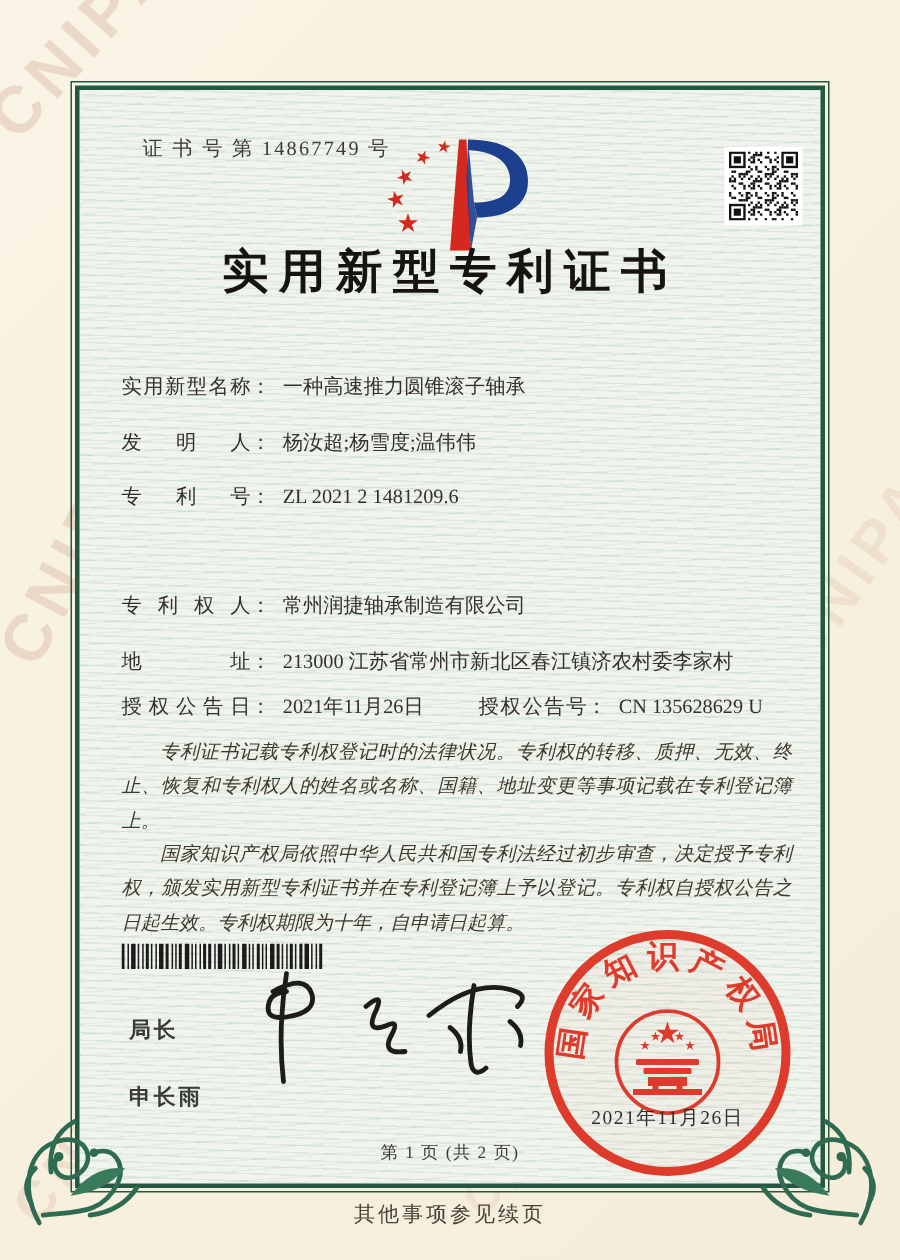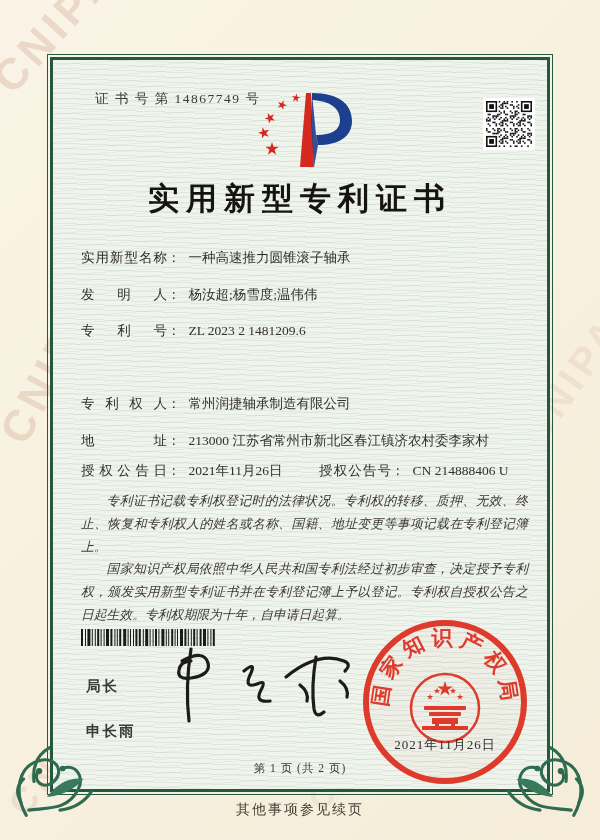--- a/index.html
+++ b/index.html
@@ -19,21 +19,21 @@
     border:3px solid #245840; outline:1px solid #245840; outline-offset:2px;
     background:
       repeating-linear-gradient(2deg, rgba(122,170,142,0.16) 0 1px, transparent 1px 5px),
       repeating-linear-gradient(-4deg, rgba(122,170,142,0.10) 0 1px, transparent 1px 7px),
       #f0f4ed;
     z-index:2;
   }
   .cert-no { position:absolute; left:42px; top:30px; font-size:13.5px; color:#3c3a36; letter-spacing:1.5px; }
   .logo { position:absolute; left:195px; top:31px; width:115px; height:78px; }
   .qr { position:absolute; left:430px; top:38px; width:52px; height:52px; background:#fff; padding:3px; }
-  .title { position:absolute; left:0; top:118px; width:100%; text-align:center;
+  .title { position:absolute; left:0; top:100px; width:100%; text-align:center;
            font-size:31px; font-weight:bold; color:#161412; letter-spacing:7px; }
   .frow { position:absolute; left:28px; width:450px; height:20px; font-size:13.5px; color:#33302b; white-space:nowrap; }
   .lbl { display:inline-block; width:86px; text-align:justify; text-align-last:justify; vertical-align:top; }
   .colon { margin-right:8px; }
   .pair2 { position:absolute; left:238px; top:0; }
   .pair2 .lbl { width:72px; }
   .paras { position:absolute; left:28px; top:430px; width:447px; font-size:12.8px;
            font-style:italic; color:#3e382e; line-height:1.78; text-align:justify; }
   .paras p { text-indent:2em; }
   .barcode { position:absolute; left:28px; top:569px; width:164px; height:17px; }
@@ -311,32 +311,32 @@
 
   <div class="title">实用新型专利证书</div>
 
   <div class="frow" style="top:189px">
     <span class="lbl">实用新型名称</span><span class="colon">：</span><span>一种高速推力圆锥滚子轴承</span>
   </div>
   <div class="frow" style="top:226px">
     <span class="lbl">发明人</span><span class="colon">：</span><span>杨汝超;杨雪度;温伟伟</span>
   </div>
   <div class="frow" style="top:262px">
-    <span class="lbl">专利号</span><span class="colon">：</span><span>ZL 2023 2 1481209.6</span>
+    <span class="lbl">专利号</span><span class="colon">：</span><span>ZL 2021 2 1481209.6</span>
   </div>
   <div class="frow" style="top:335px">
     <span class="lbl">专利权人</span><span class="colon">：</span><span>常州润捷轴承制造有限公司</span>
   </div>
   <div class="frow" style="top:372px">
     <span class="lbl">地址</span><span class="colon">：</span><span>213000 江苏省常州市新北区春江镇济农村委李家村</span>
   </div>
   <div class="frow" style="top:402px">
     <span class="lbl">授权公告日</span><span class="colon">：</span><span>2021年11月26日</span>
     <span class="pair2">
-      <span class="lbl">授权公告号</span><span class="colon">：</span><span>CN 214888406 U</span>
+      <span class="lbl">授权公告号</span><span class="colon">：</span><span>CN 135628629 U</span>
     </span>
   </div>
 
   <div class="paras">
     <p>专利证书记载专利权登记时的法律状况。专利权的转移、质押、无效、终止、恢复和专利权人的姓名或名称、国籍、地址变更等事项记载在专利登记簿上。</p>
     <p>国家知识产权局依照中华人民共和国专利法经过初步审查，决定授予专利权，颁发实用新型专利证书并在专利登记簿上予以登记。专利权自授权公告之日起生效。专利权期限为十年，自申请日起算。</p>
   </div>
 
   <svg class="barcode" viewBox="0 0 164 17" preserveAspectRatio="none" id="barcode-svg">
       <rect x="0" y="0" width="2" height="17" fill="#1b1b1b"></rect>

